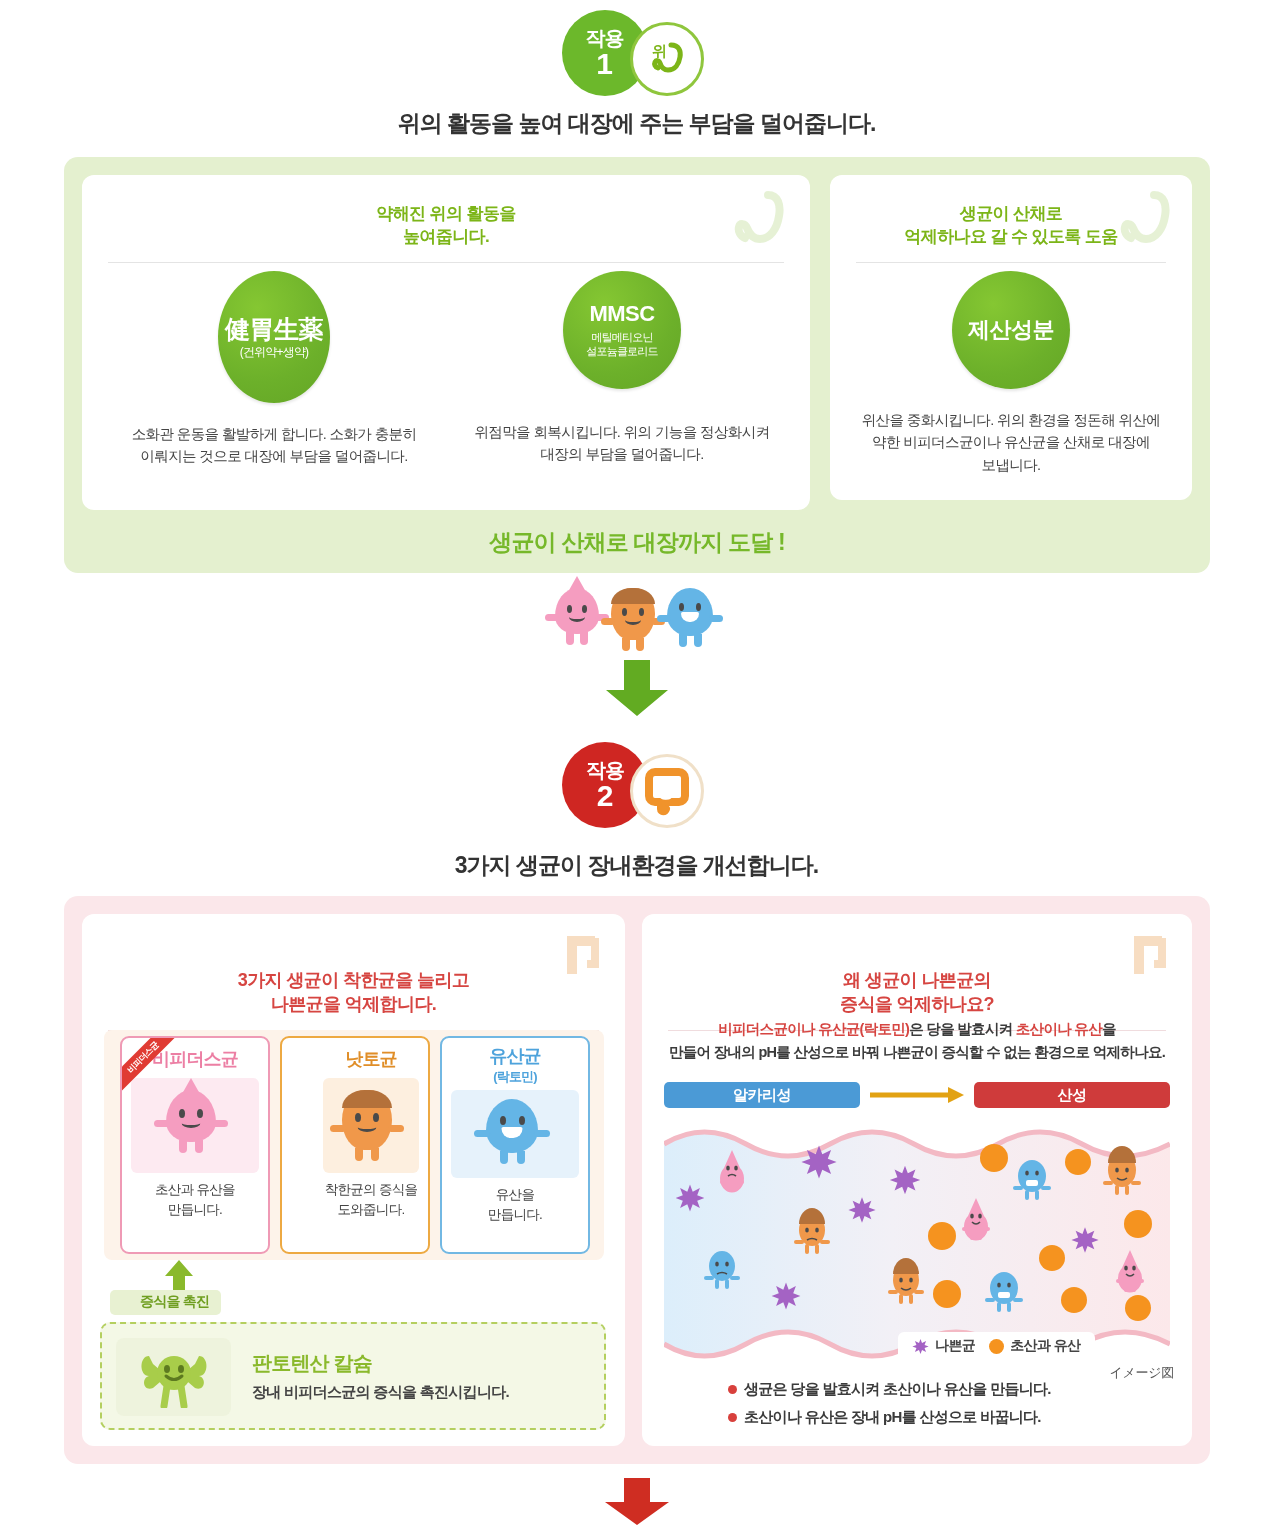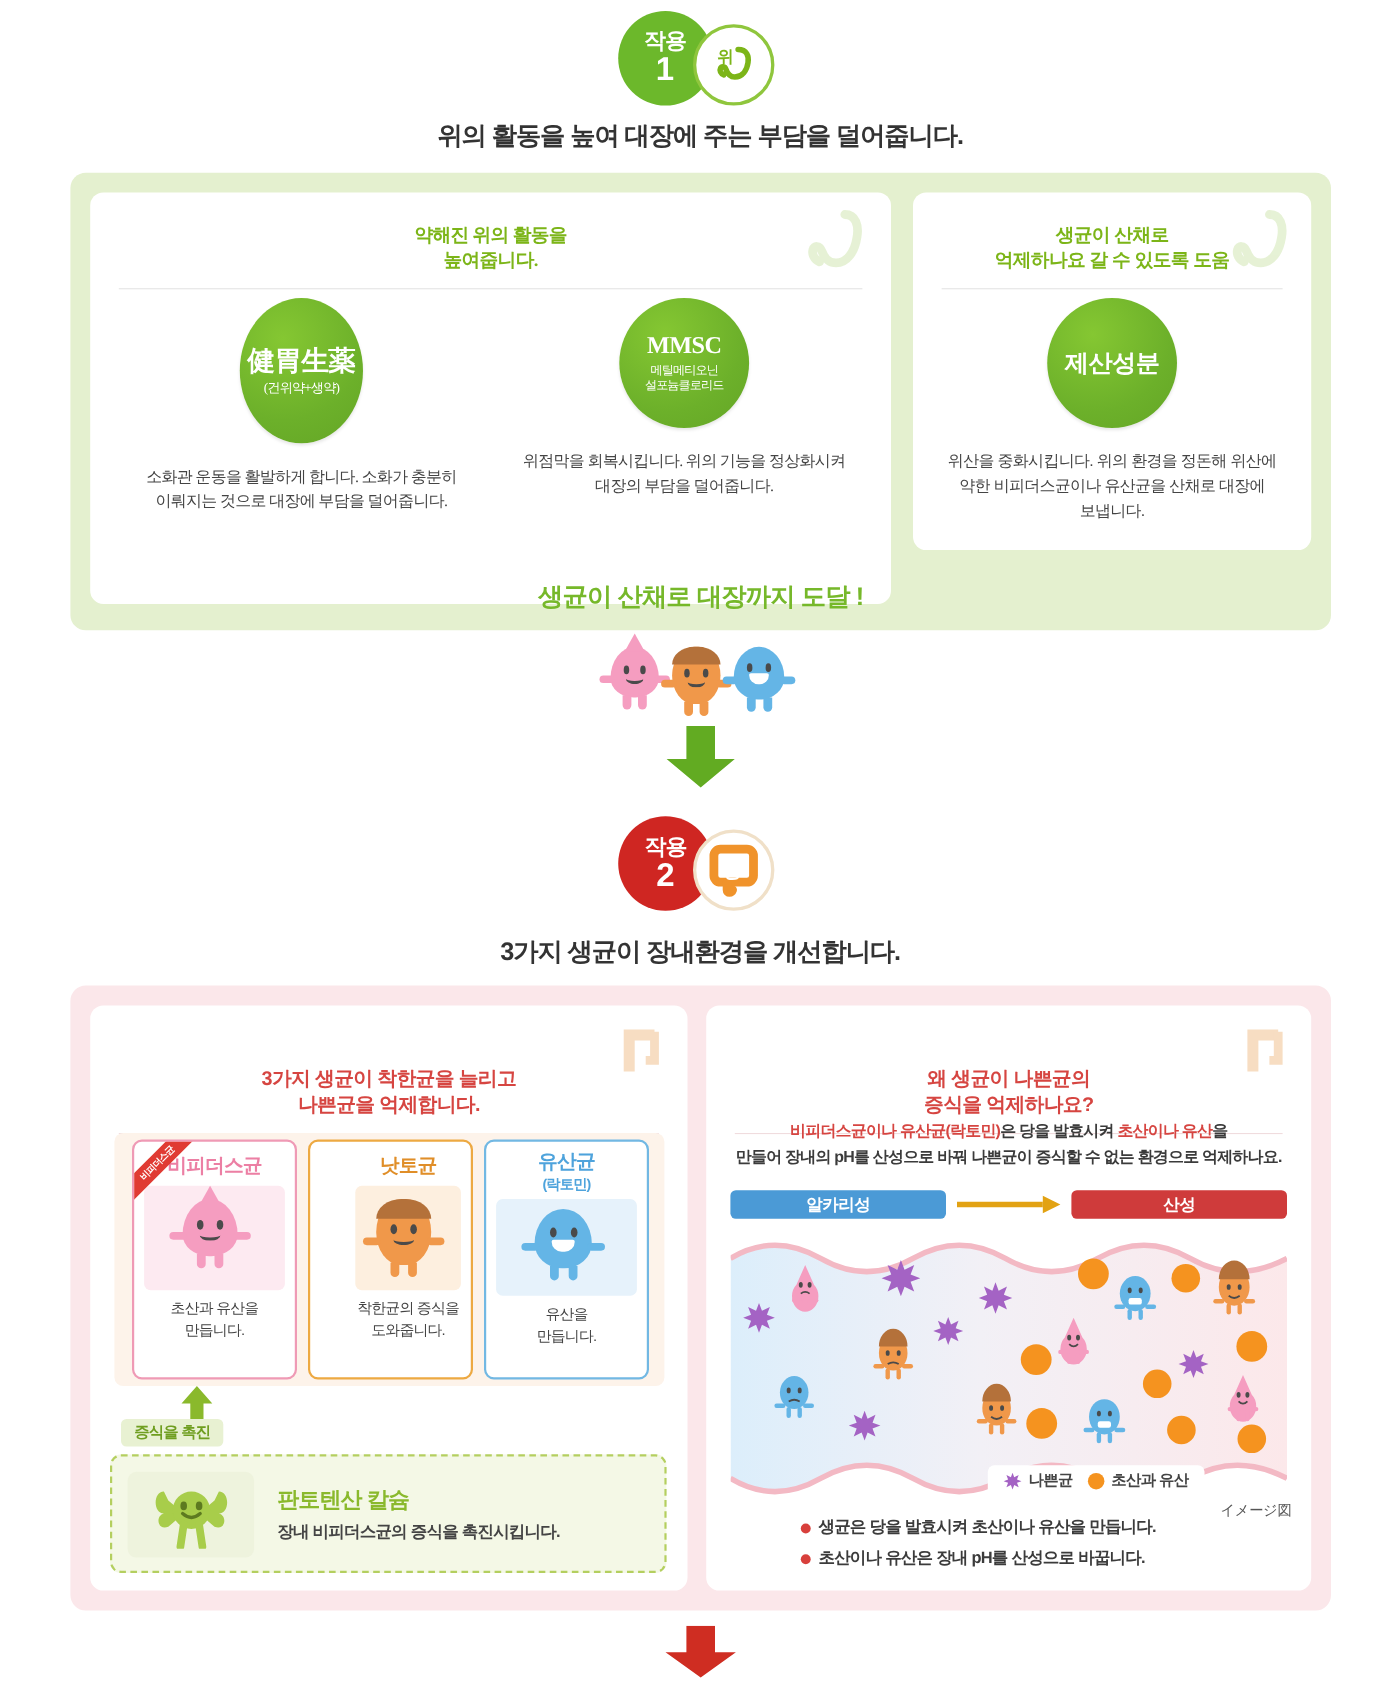--- a/index.html
+++ b/index.html
@@ -202,21 +202,21 @@
   .dash-box {
     position: absolute;
     border: 2px dashed #b4cf5f;
     border-radius: 10px;
     background: #f4f8e6;
   }
   .tag-label {
     position: absolute;
     background: #e8f1d2; color: #6f9e20;
     font-size: 14px; font-weight: bold;
-    padding: 3px 12px 4px 12px;
+    padding: 3px 12px 4px 30px;
     border-radius: 5px; letter-spacing: -0.8px;
   }
   .panto-icon-wrap {
     position: absolute;
     width: 115px; height: 78px;
     background: #eef3dd; border-radius: 8px;
     display: flex; align-items: center; justify-content: center;
   }
 
   
@@ -273,21 +273,21 @@
       <text x="11" y="23" font-family="Liberation Sans, sans-serif" font-size="15" font-weight="bold" fill="#7cb518">위</text>
       <path d="M30 12 C38 12 40 18 39 24 C38 31 34 37 27 37 C22 37 20 33 19 30 C18 27 15 27 14 29 C13 31 14 34 17 35" stroke="#7cb518" stroke-width="5" fill="none" stroke-linecap="round"></path>
     </svg>
   </div>
 </div>
 
 <div class="headline">위의 활동을 높여 대장에 주는 부담을 덜어줍니다.</div>
 
 <div class="panel-green">
 
-  <div class="card" style="left:18px; top:18px; width:728px; height:374px;font-family:Liberation Serif, serif;">
+  <div class="card" style="left:18px; top:18px; width:728px; height:335px;">
     <div style="position:absolute; right:22px; top:14px; opacity:.35;">
       <svg width="54" height="62" viewBox="0 0 54 62" aria-hidden="true">
         <path d="M34 6 C44 6 47 16 45 27 C43 40 36 50 26 50 C18 50 15 44 13 39 C11 34 6 34 5 38 C4 42 6 47 11 49" stroke="#b8d98a" stroke-width="8" fill="none" stroke-linecap="round"></path>
       </svg>
     </div>
     <div style="padding-top:28px;">
       <div class="card-title green-title">
         <span>약해진 위의 활동을</span><br>
         <span>높여줍니다.</span>
       </div>
@@ -310,21 +310,21 @@
     <div style="position:absolute; left:370px; top:96px; width:340px;">
       <div style="display:flex; justify-content:center;">
         <div class="pill">
           <span class="pill-main sm">MMSC</span>
           <span class="pill-sub2">
             <span>메틸메티오닌</span><br>
             <span>설포늄클로리드</span>
           </span>
         </div>
       </div>
-      <div class="desc" style="margin-top:20px;">
+      <div class="desc" style="margin-top:32px;">
         <span>위점막을 회복시킵니다. 위의 기능을 정상화시켜</span><br>
         <span>대장의 부담을 덜어줍니다.</span>
       </div>
     </div>
   </div>
 
   <div class="card" style="left:766px; top:18px; width:362px; height:325px;">
     <div style="position:absolute; right:18px; top:14px; opacity:.35;">
       <svg width="54" height="62" viewBox="0 0 54 62" aria-hidden="true">
         <path d="M34 6 C44 6 47 16 45 27 C43 40 36 50 26 50 C18 50 15 44 13 39 C11 34 6 34 5 38 C4 42 6 47 11 49" stroke="#b8d98a" stroke-width="8" fill="none" stroke-linecap="round"></path>

